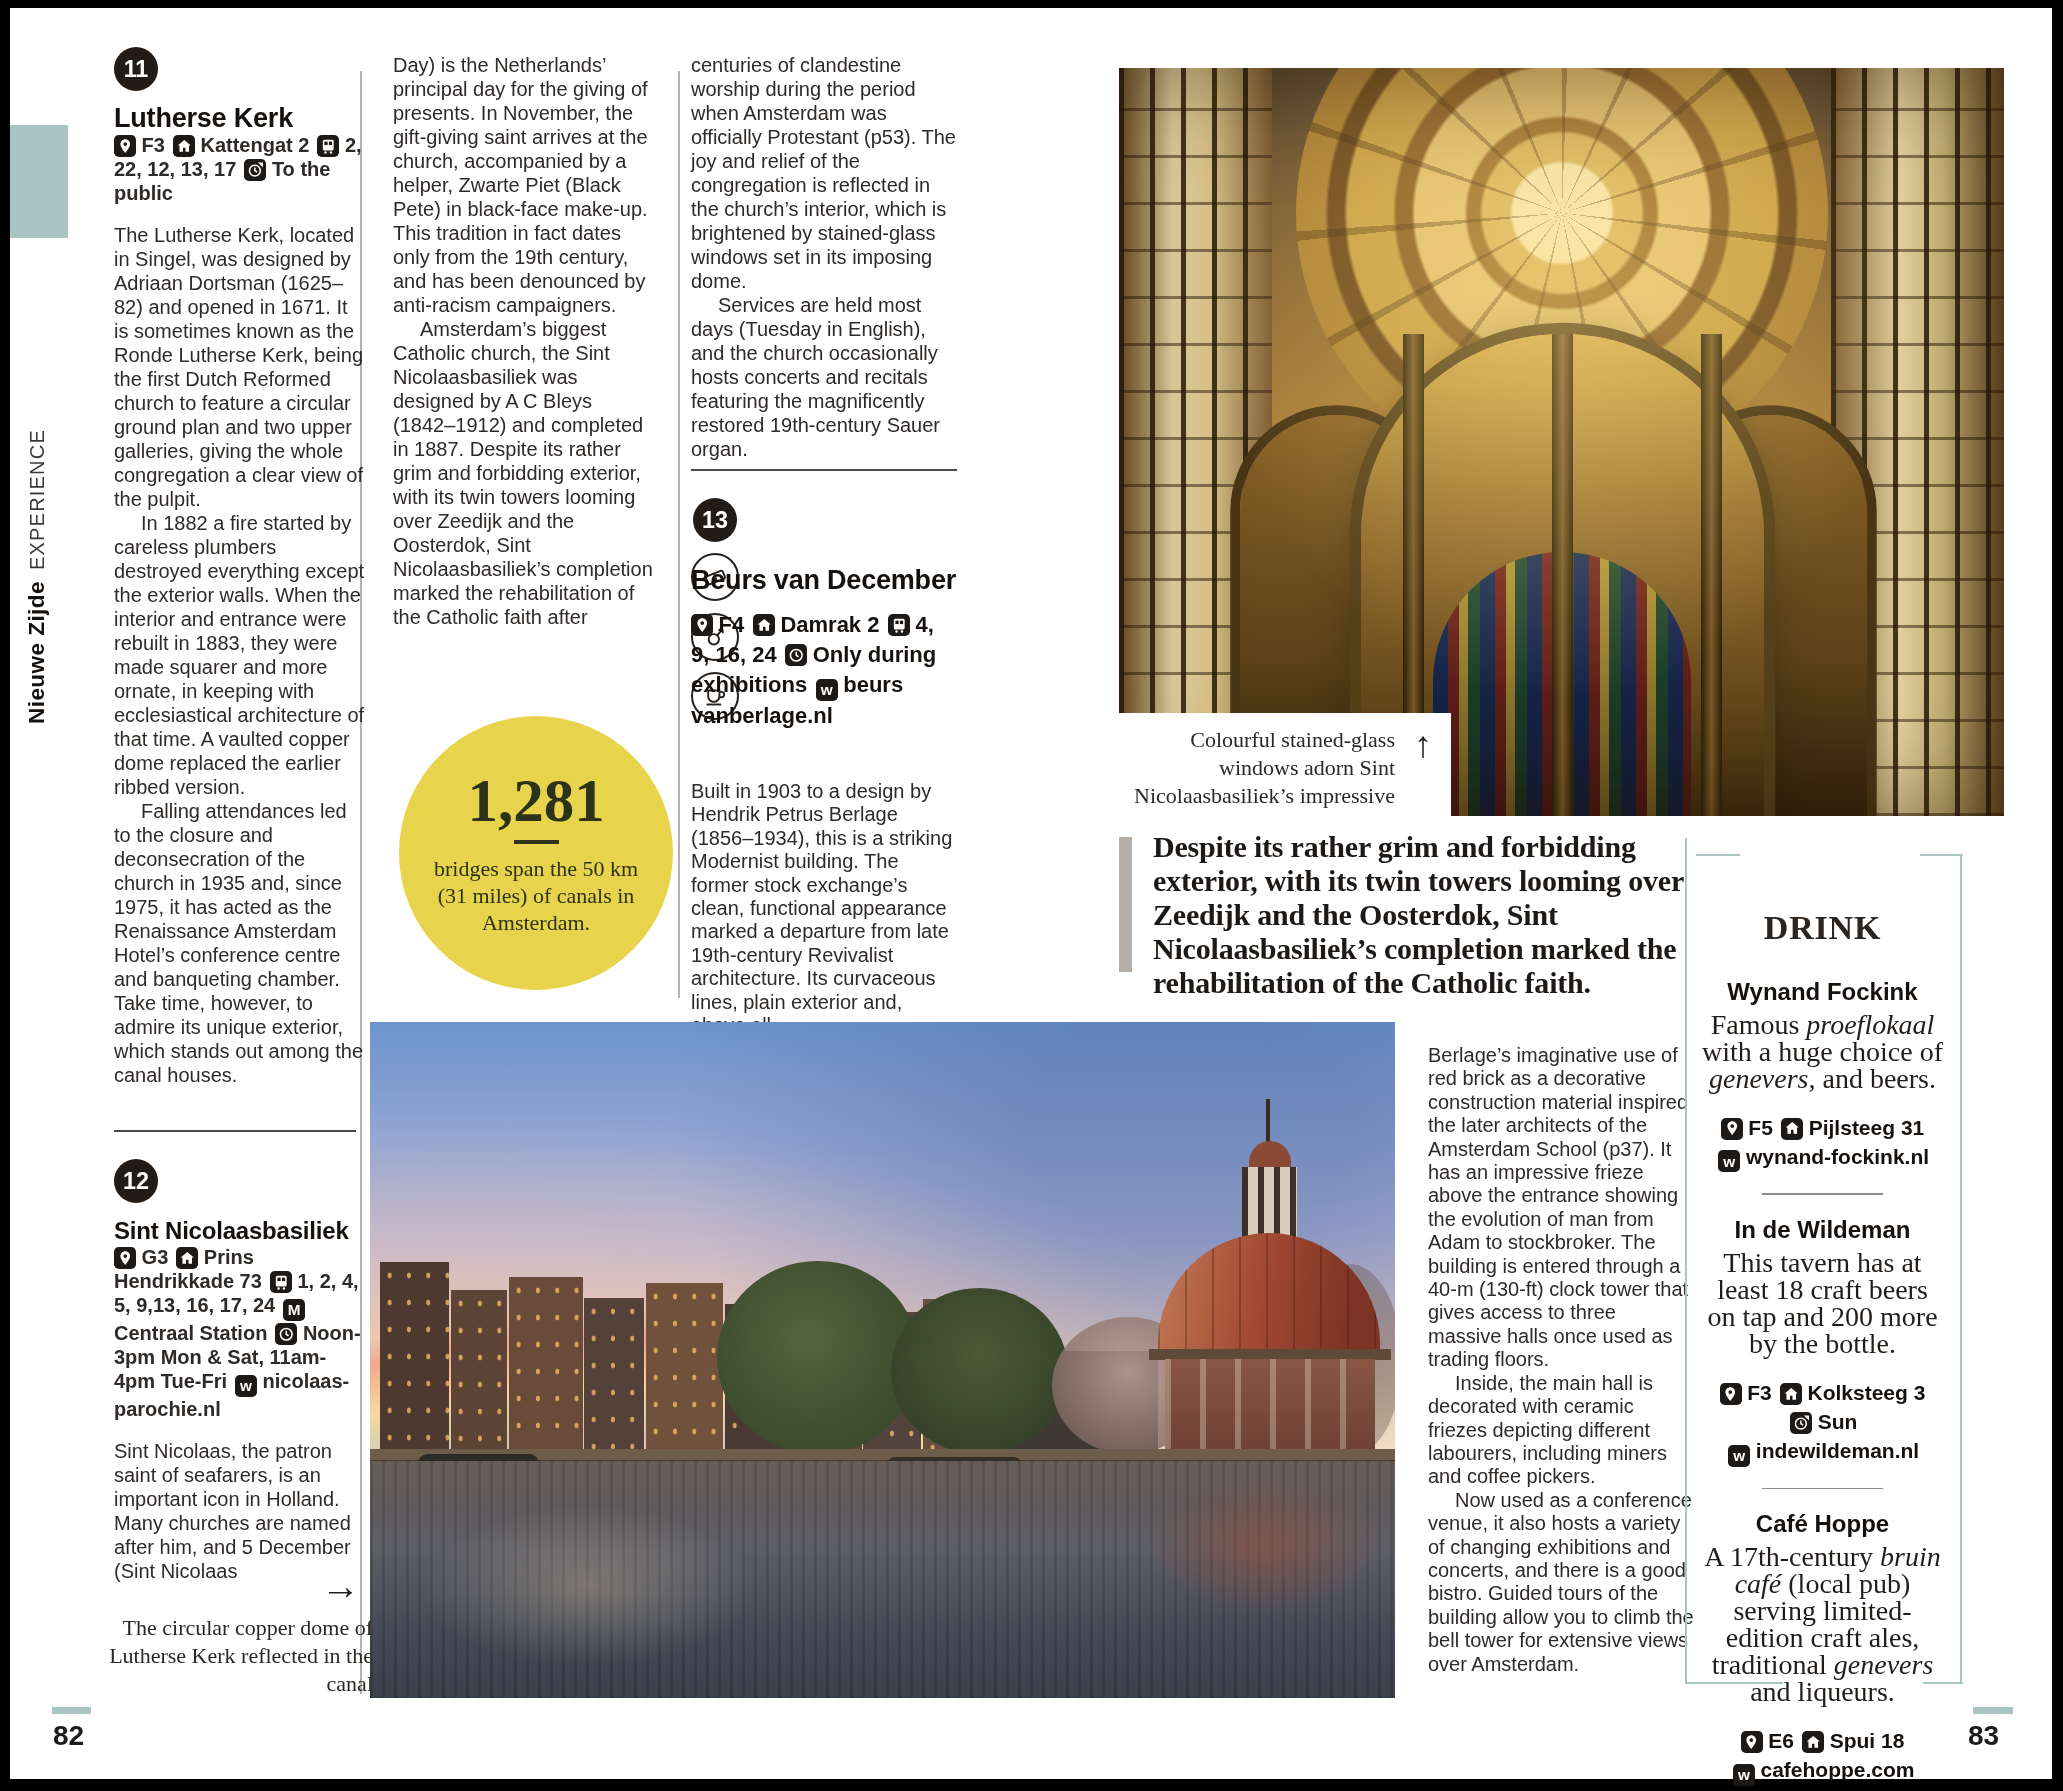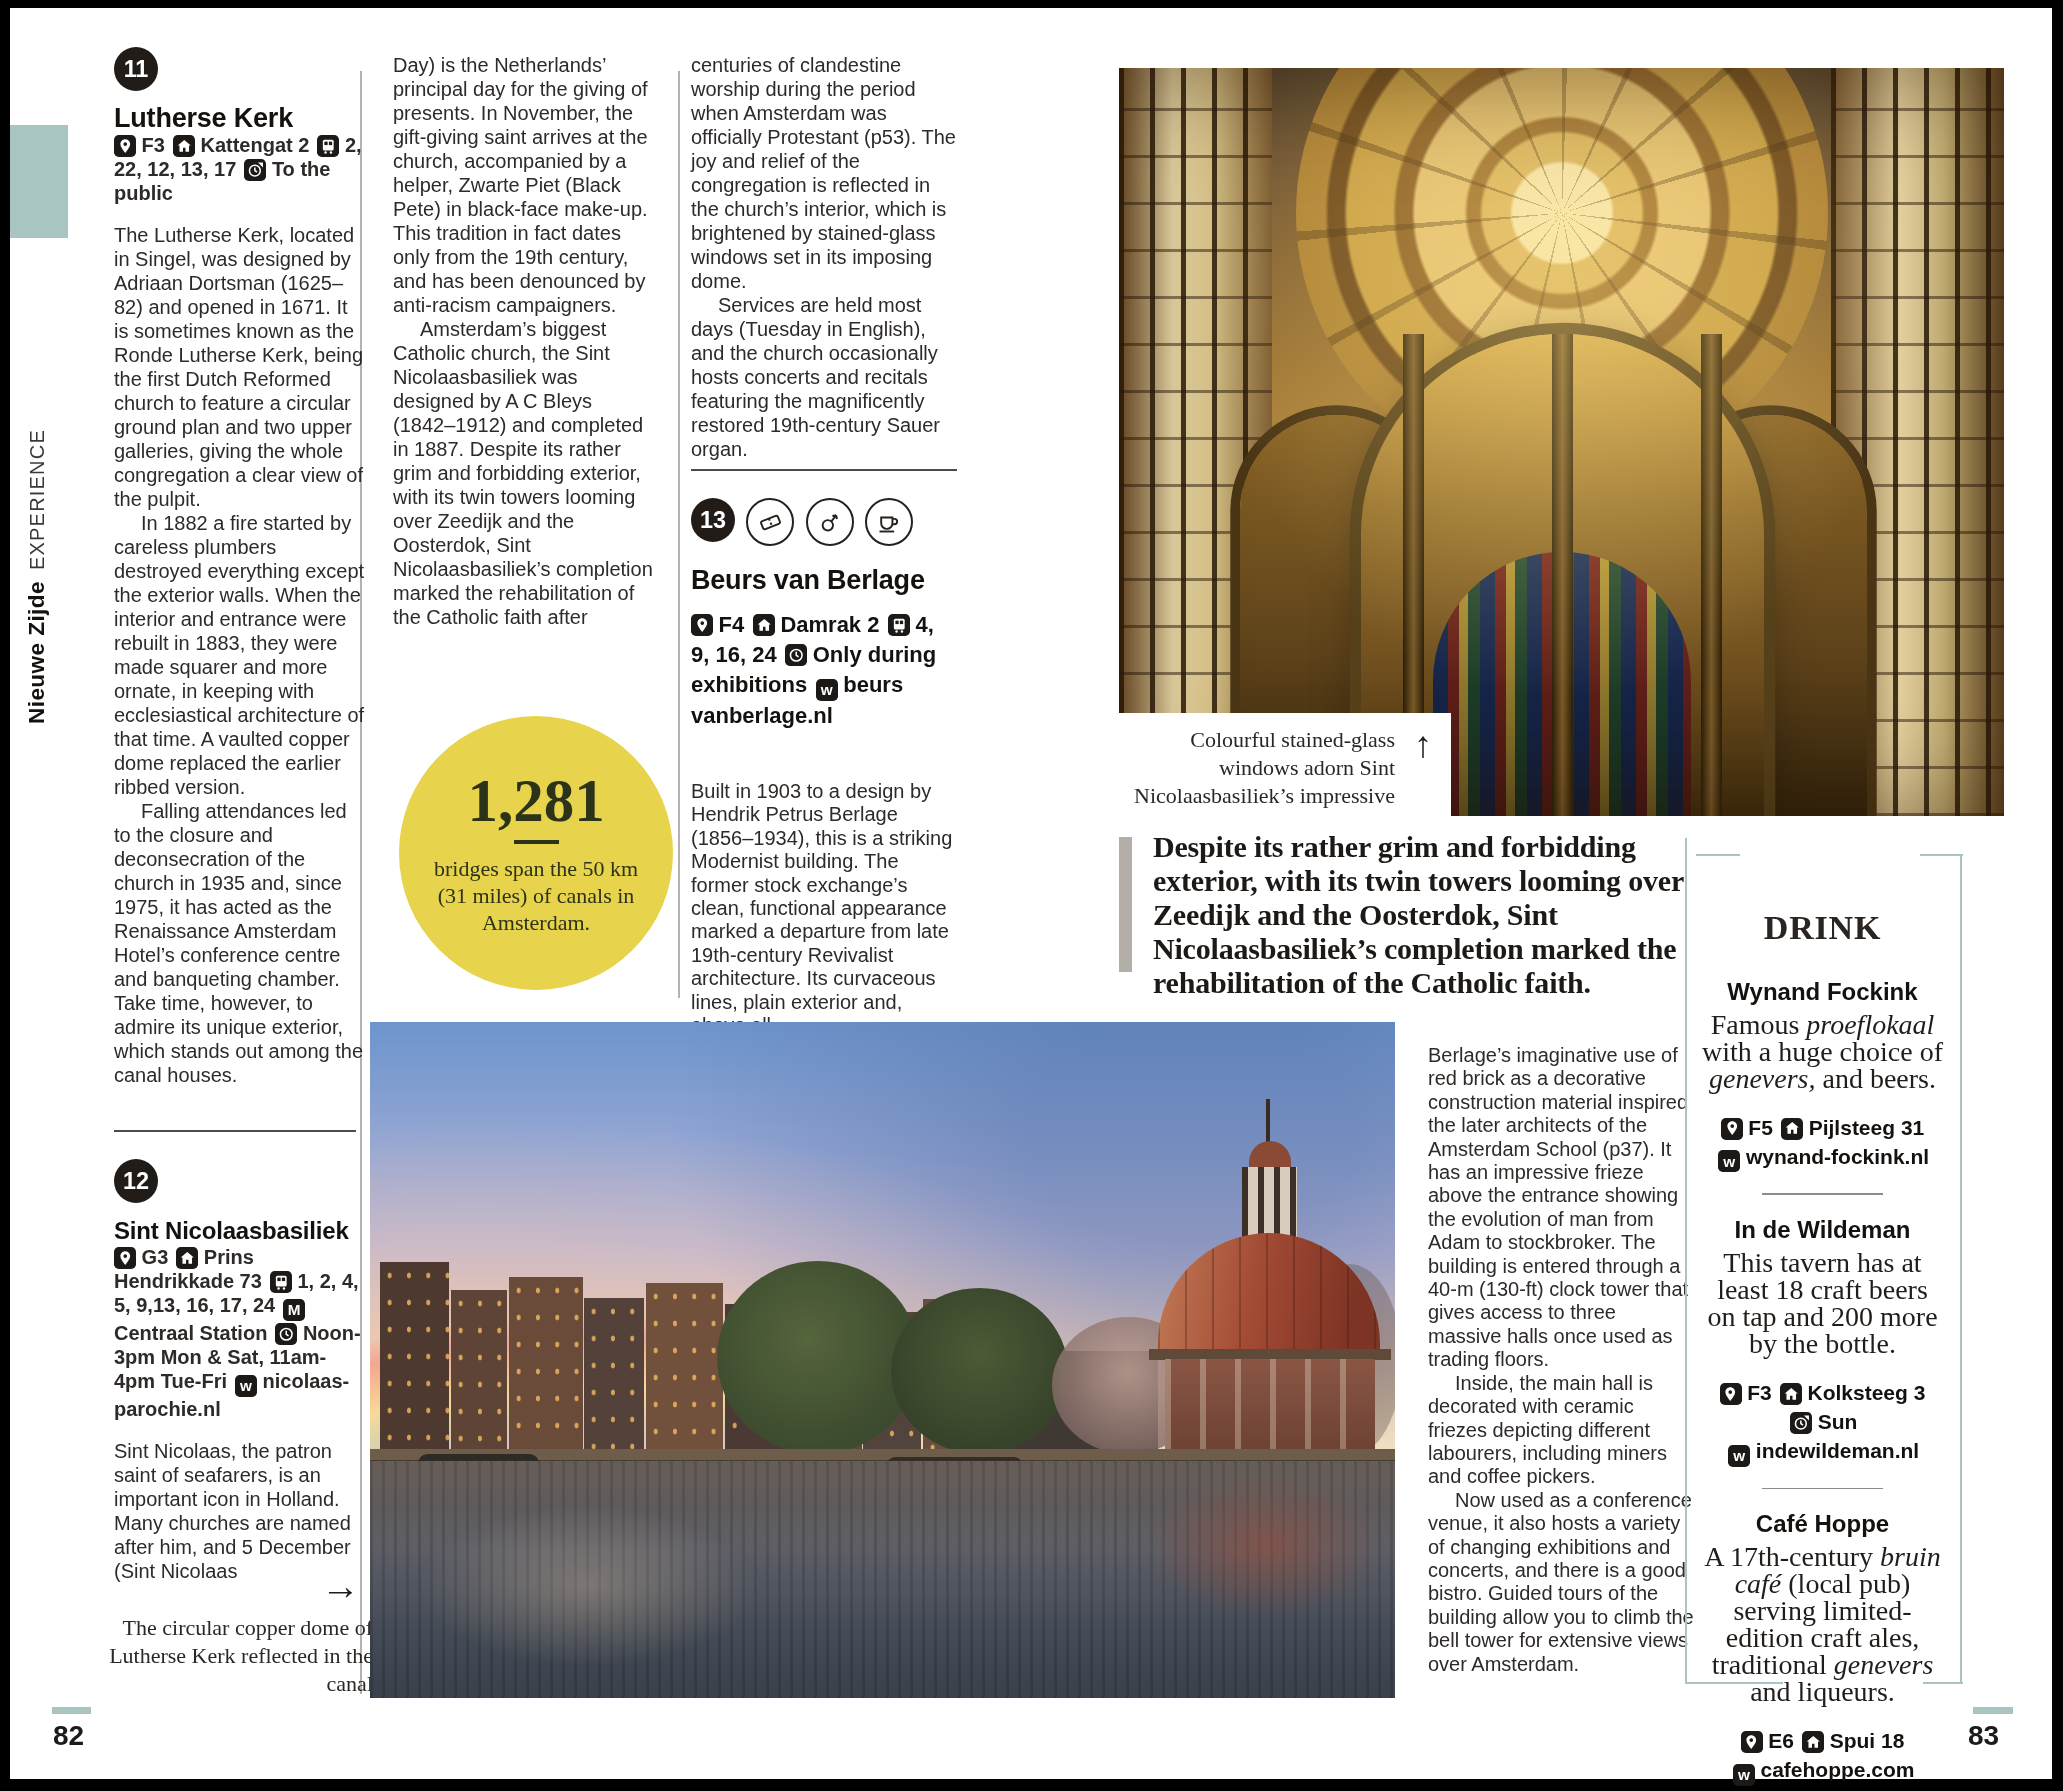--- a/index.html
+++ b/index.html
@@ -33,21 +33,21 @@
   .bodycol p.ind{text-indent:27px;}
   .lh29 p{line-height:23.4px;}
   
   .stat{position:absolute;left:399px;top:716px;width:274px;height:274px;border-radius:50%;
         background:#e8d34c;display:flex;flex-direction:column;align-items:center;justify-content:center;
         text-align:center;color:#2c3318;}
   .stat .num{font-family:"Liberation Serif",serif;font-weight:bold;font-size:61px;line-height:61px;}
   .stat .bar{width:45px;height:4px;background:#2c3318;margin:9.7px 0 11.3px 0;}
   .stat .cap{font-family:"Liberation Serif",serif;font-size:22px;line-height:27px;width:210px;}
   
-  .catrow{display:flex;gap:11.3px;}
+  .catrow{display:flex;gap:11.3px;align-items:center;flex-direction:column;}
   .cat{width:44px;height:44px;border-radius:50%;border:2.4px solid #26211d;background:#fff;
        display:flex;align-items:center;justify-content:center;}
   .cat svg{width:27px;height:27px;}
   
   .photo{position:absolute;overflow:hidden;}
   .ph{position:absolute;}
   
   .pq-bar{position:absolute;left:1119px;top:837px;width:13px;height:135px;background:#b3afa8;}
   .pq{position:absolute;left:1153px;top:830px;width:564px;font-family:"Liberation Serif",serif;
       font-weight:bold;font-size:30px;line-height:34px;color:#1c1916;letter-spacing:-0.2px;}
@@ -264,21 +264,21 @@
         <svg viewBox="0 0 24 24">
           <g fill="none" stroke="#26211d" stroke-width="1.7">
             <path d="M5.5 7.5h10v5.2a5 5 0 0 1-10 0z"></path>
             <path d="M15.5 8.8h1.8a2.4 2.4 0 0 1 0 4.8h-1.8"></path>
             <path d="M4 20h13"></path>
           </g>
         </svg>
       </div>
   </div>
   <div class="abs" style="left:691px;top:566px;width:266px;">
-    <h2 class="etitle" style="margin:0;">Beurs van Berlage</h2>
+    <h2 class="etitle" style="margin:0;">Beurs van December</h2>
     <p class="info">
       <span class="ic">
           <svg viewBox="0 0 24 24">
             <path fill="#fff" d="M12 3c-3.5 0-6.3 2.8-6.3 6.2 0 4.6 6.3 11.5 6.3 11.5s6.3-6.9 6.3-11.5C18.3 5.8 15.5 3 12 3zm0 8.6a2.4 2.4 0 1 1 0-4.8 2.4 2.4 0 0 1 0 4.8z"></path>
           </svg>
         </span><b>F4</b>
       <span class="ic">
           <svg viewBox="0 0 24 24">
             <path fill="#fff" d="M12 4 3.5 11h2.3v8h4.6v-5h3.2v5h4.6v-8h2.3z"></path>
           </svg>

